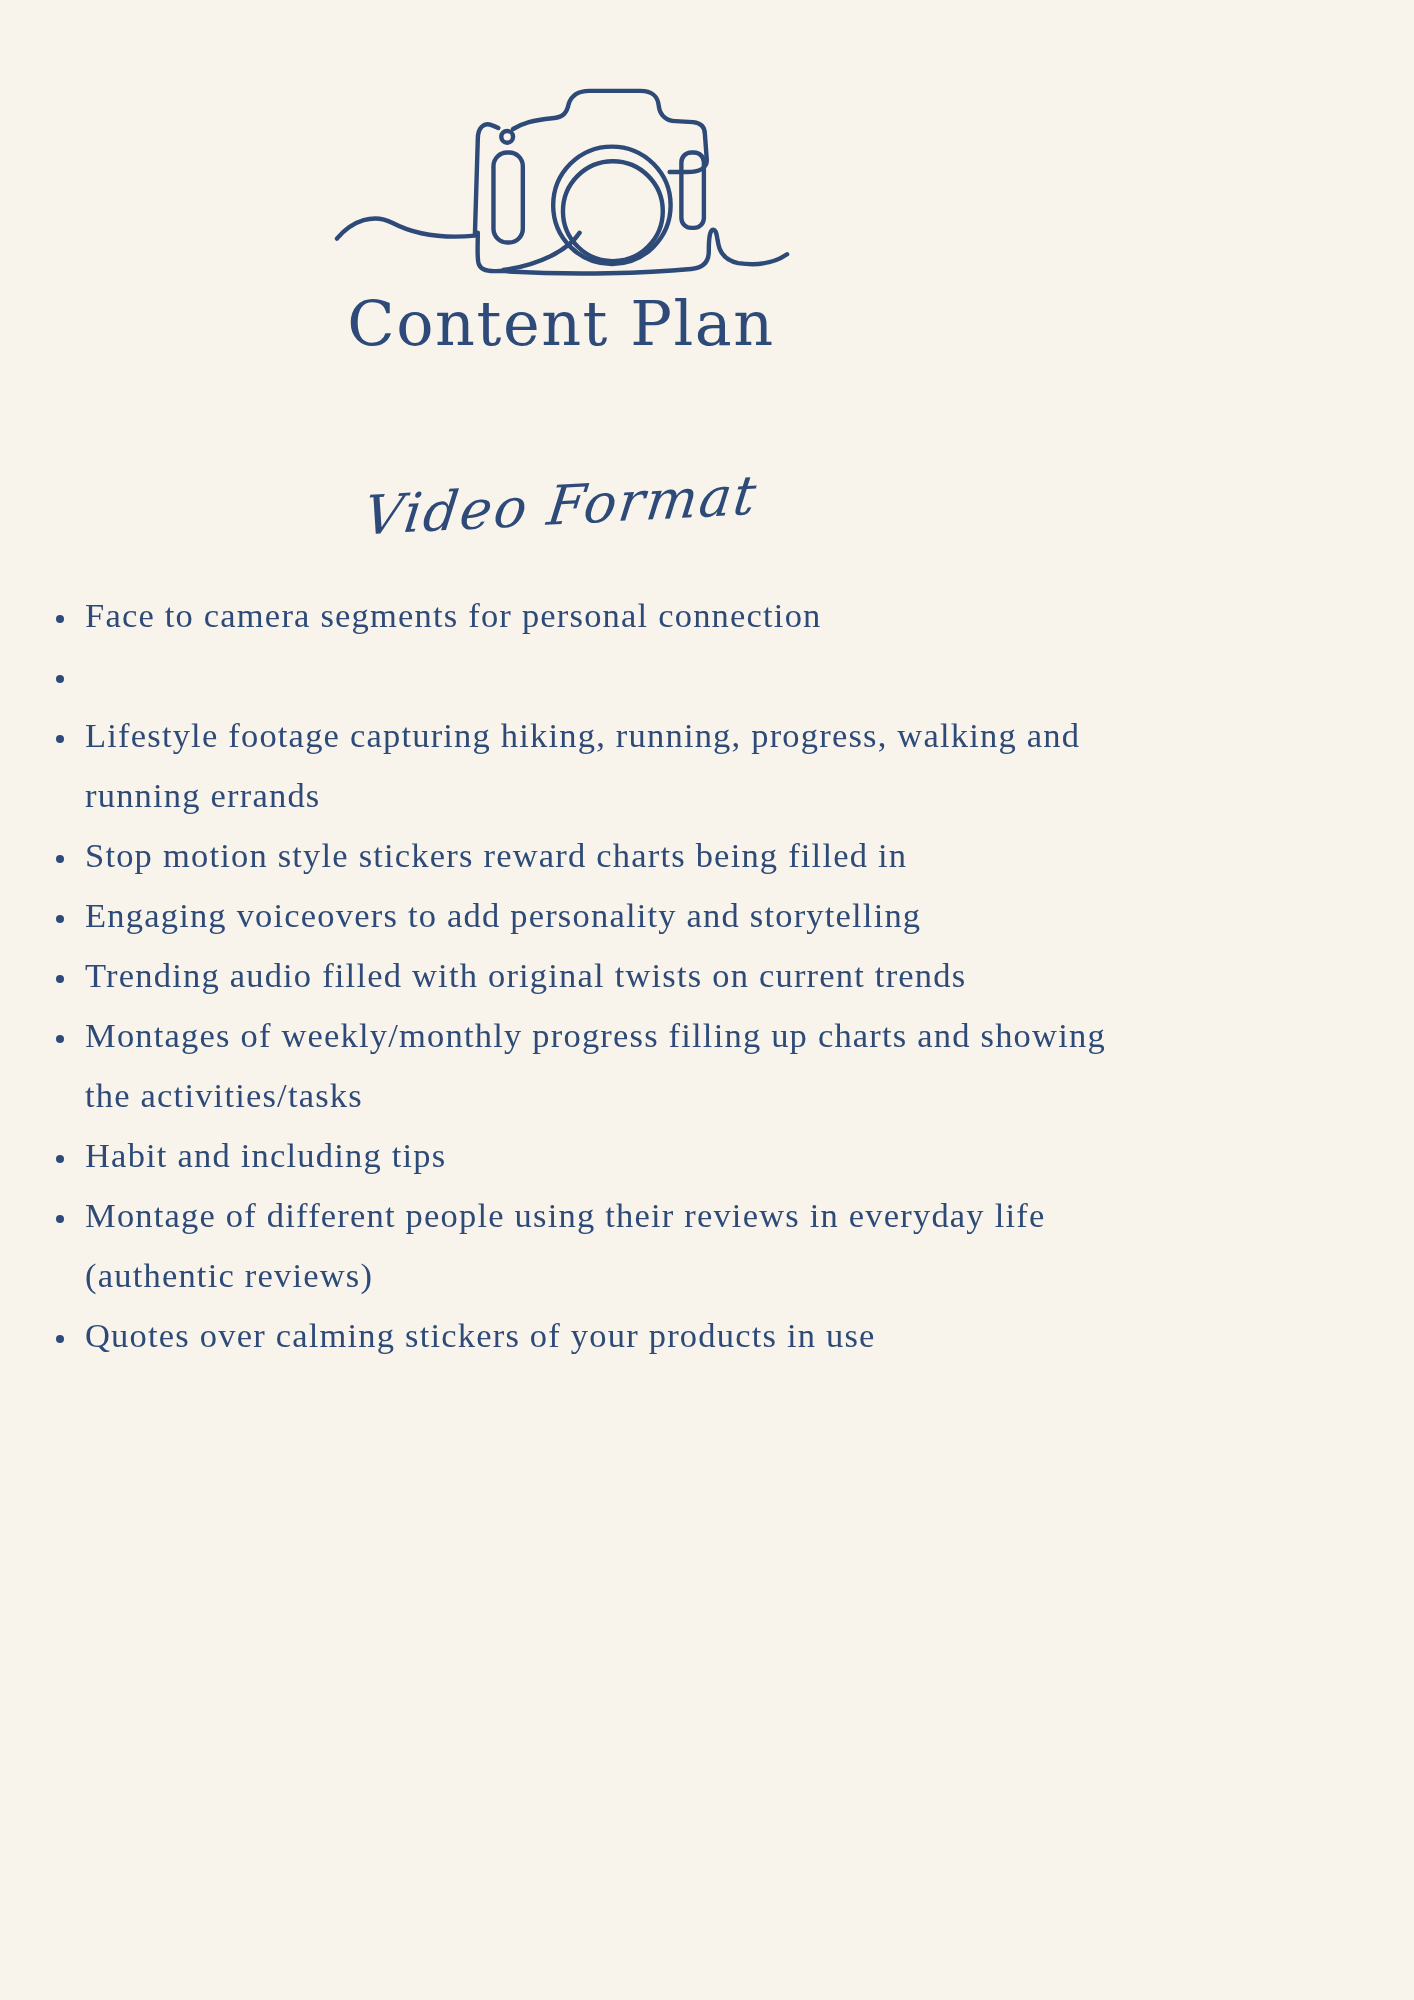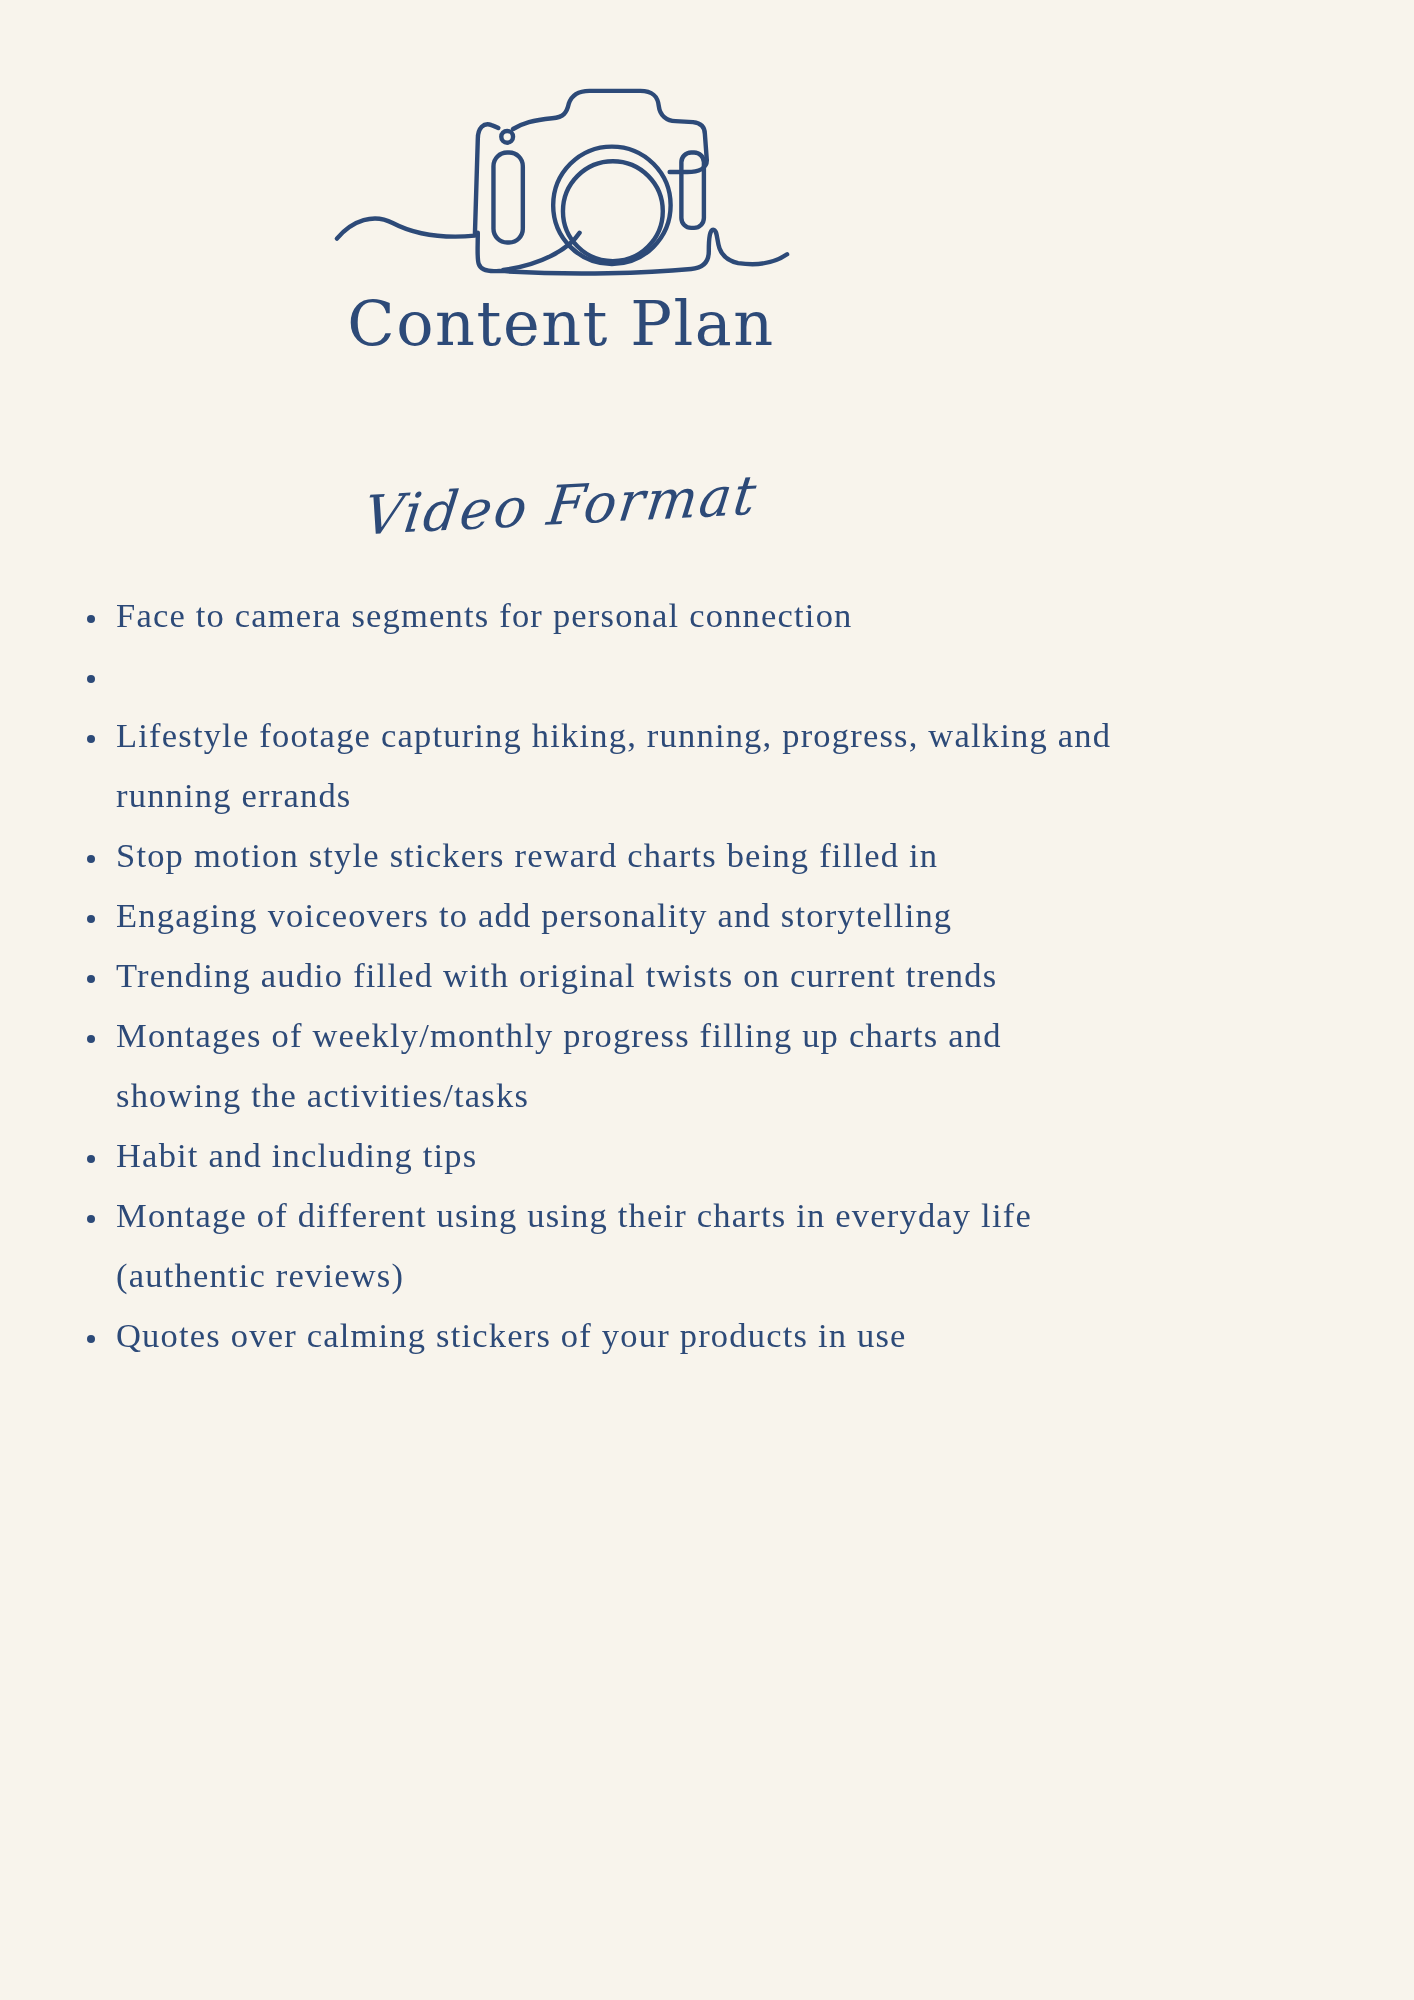--- a/index.html
+++ b/index.html
@@ -42,21 +42,21 @@
     font-weight: 400;
     font-size: 54px;
     letter-spacing: 2px;
     text-align: center;
     margin: 116px 0 0 0;
     color: #2d4a78;
     transform: rotate(-3deg) skewX(-10deg);
   }
   .content-list {
     margin: 48px 0 0 0;
-    padding: 0 0 0 110px;
+    padding: 0 0 0 79px;
     list-style: disc;
     font-size: 34.5px;
     line-height: 60px;
     letter-spacing: 1.2px;
   }
   .content-list > li {
     max-width: 1080px;
     padding-left: 6px;
   }
   .sub-list {
@@ -145,20 +145,20 @@
     <li>
       <span>Trending audio filled with original twists on current trends</span>
     </li>
     <li>
       <span>Montages of weekly/monthly progress filling up charts and showing the activities/tasks</span>
     </li>
     <li>
       <span>Habit and including tips</span>
     </li>
     <li>
-      <span>Montage of different using using their charts in everyday life (authentic reviews)</span>
+      <span>Montage of different people using their reviews in everyday life (authentic reviews)</span>
     </li>
     <li>
       <span>Quotes over calming stickers of your products in use</span>
     </li>
   </ul>
 
 </div>
 
 </body></html>

